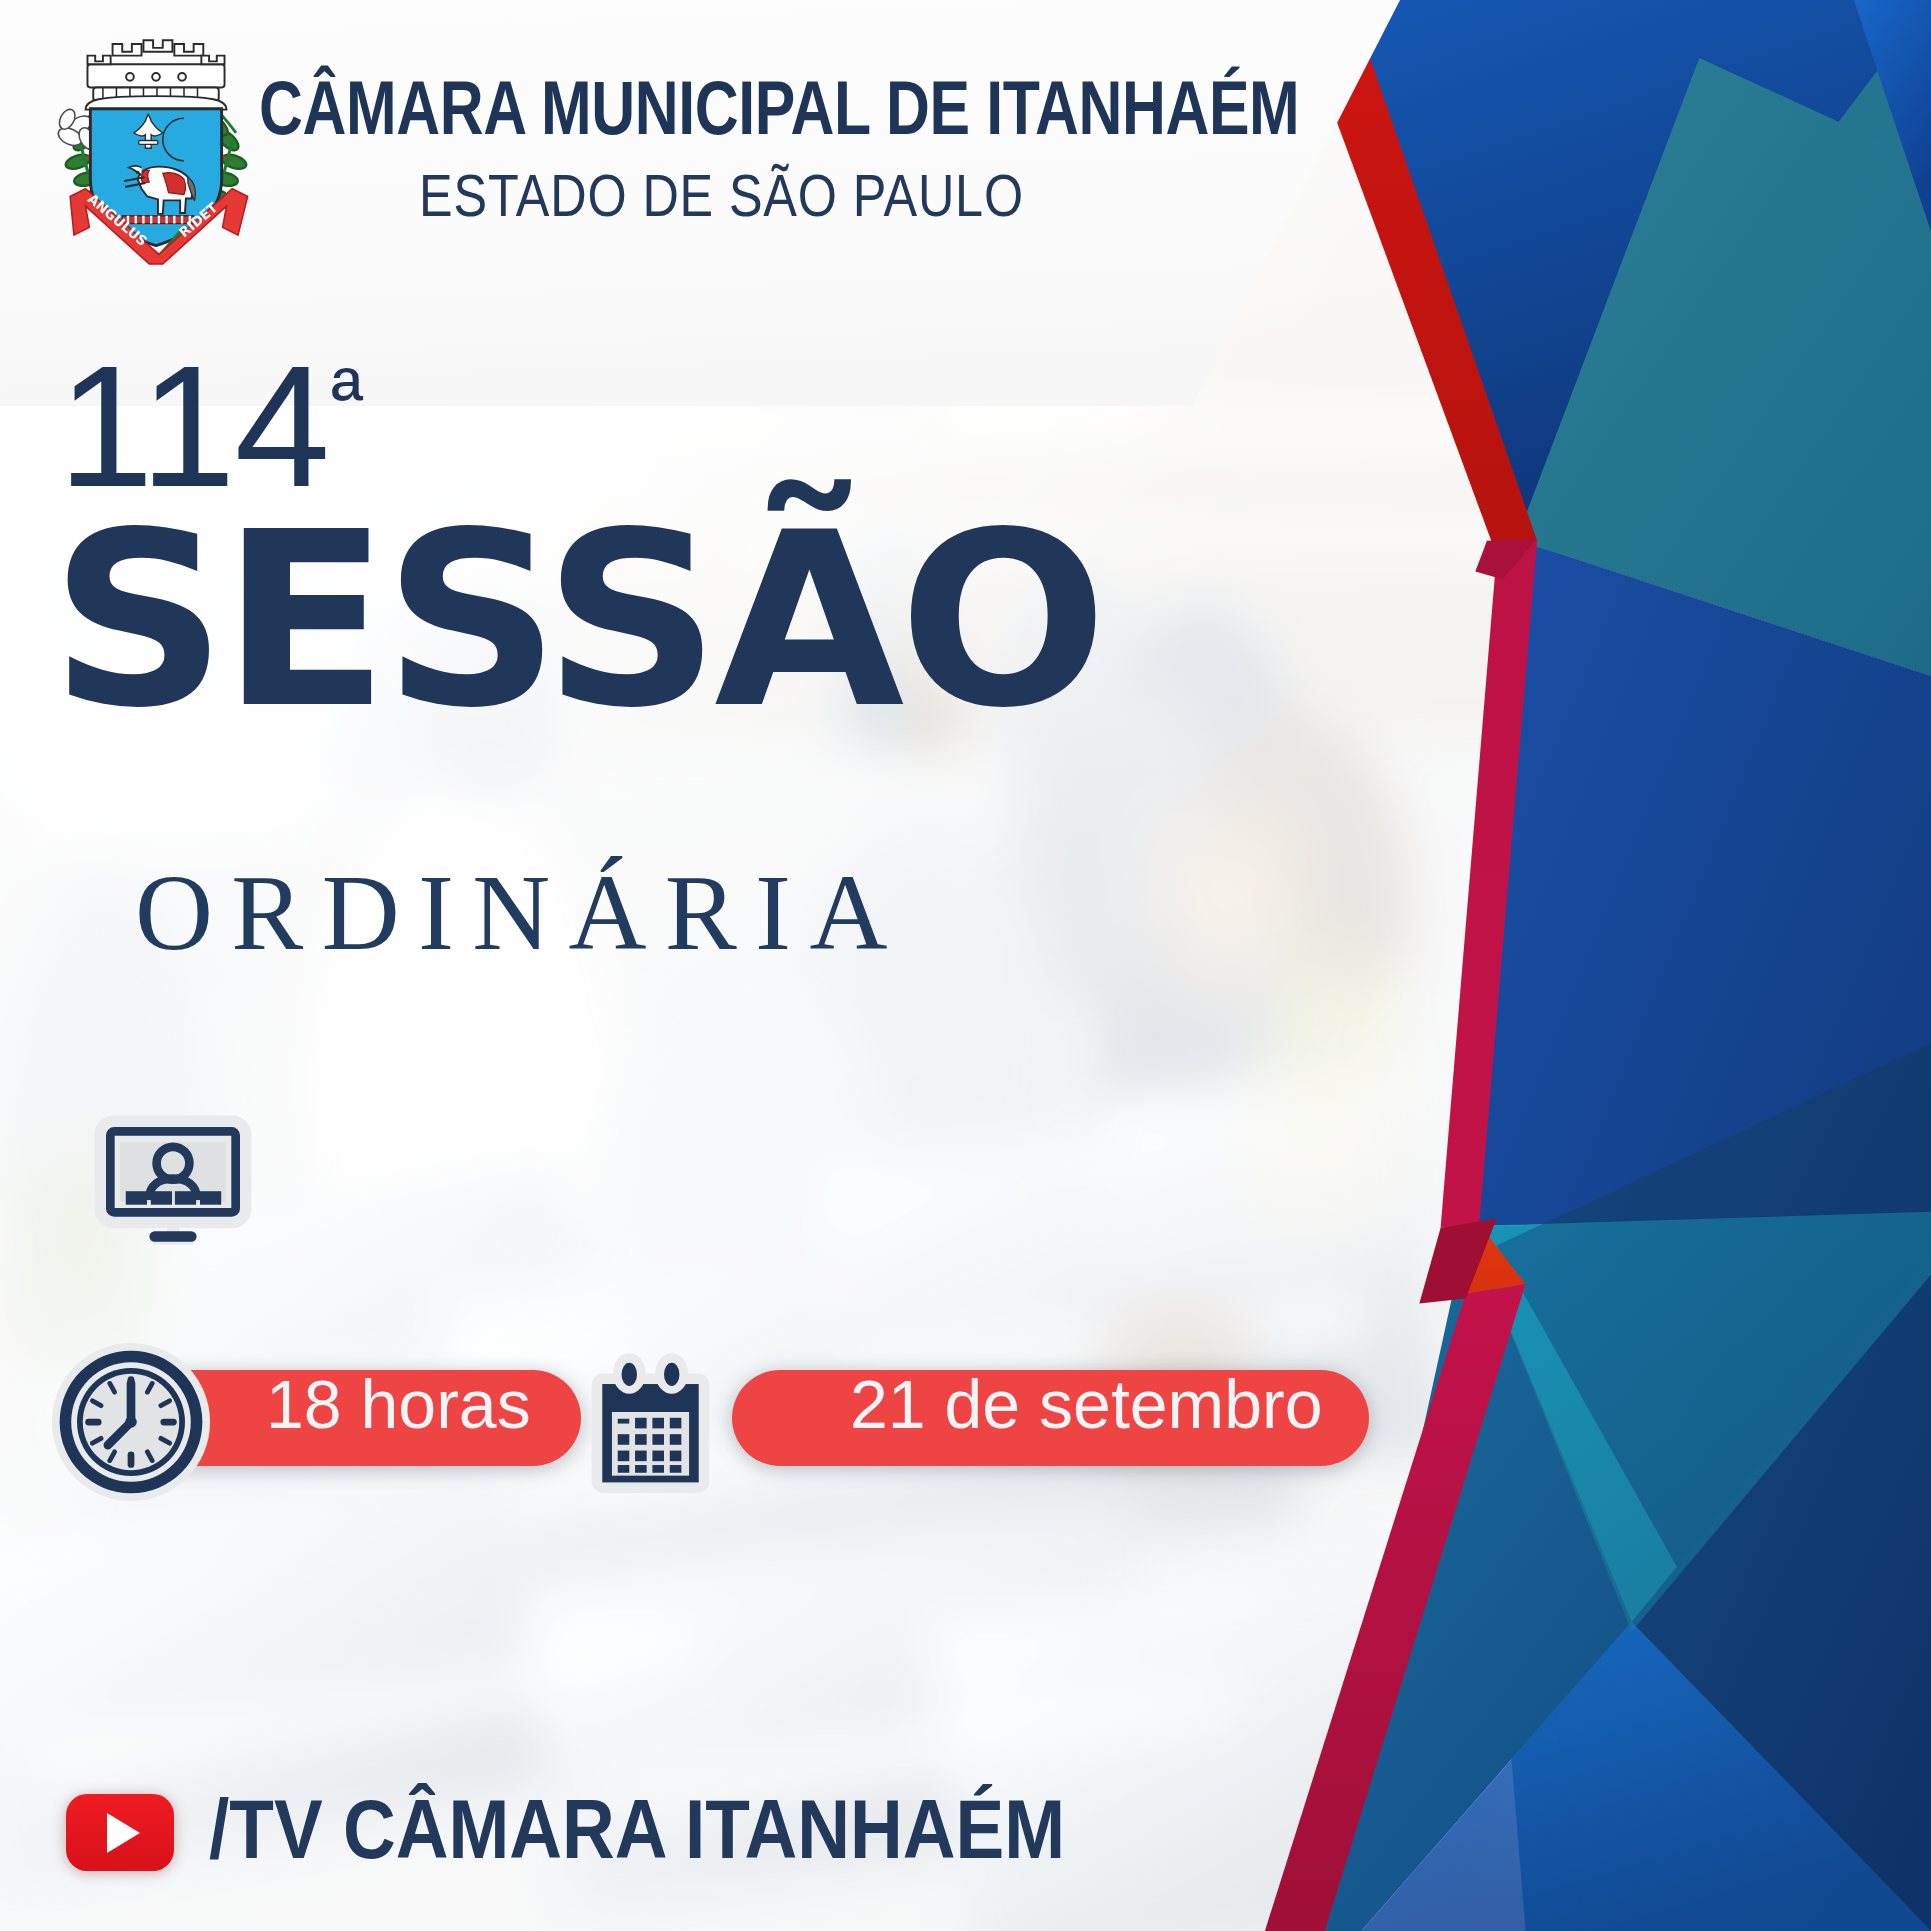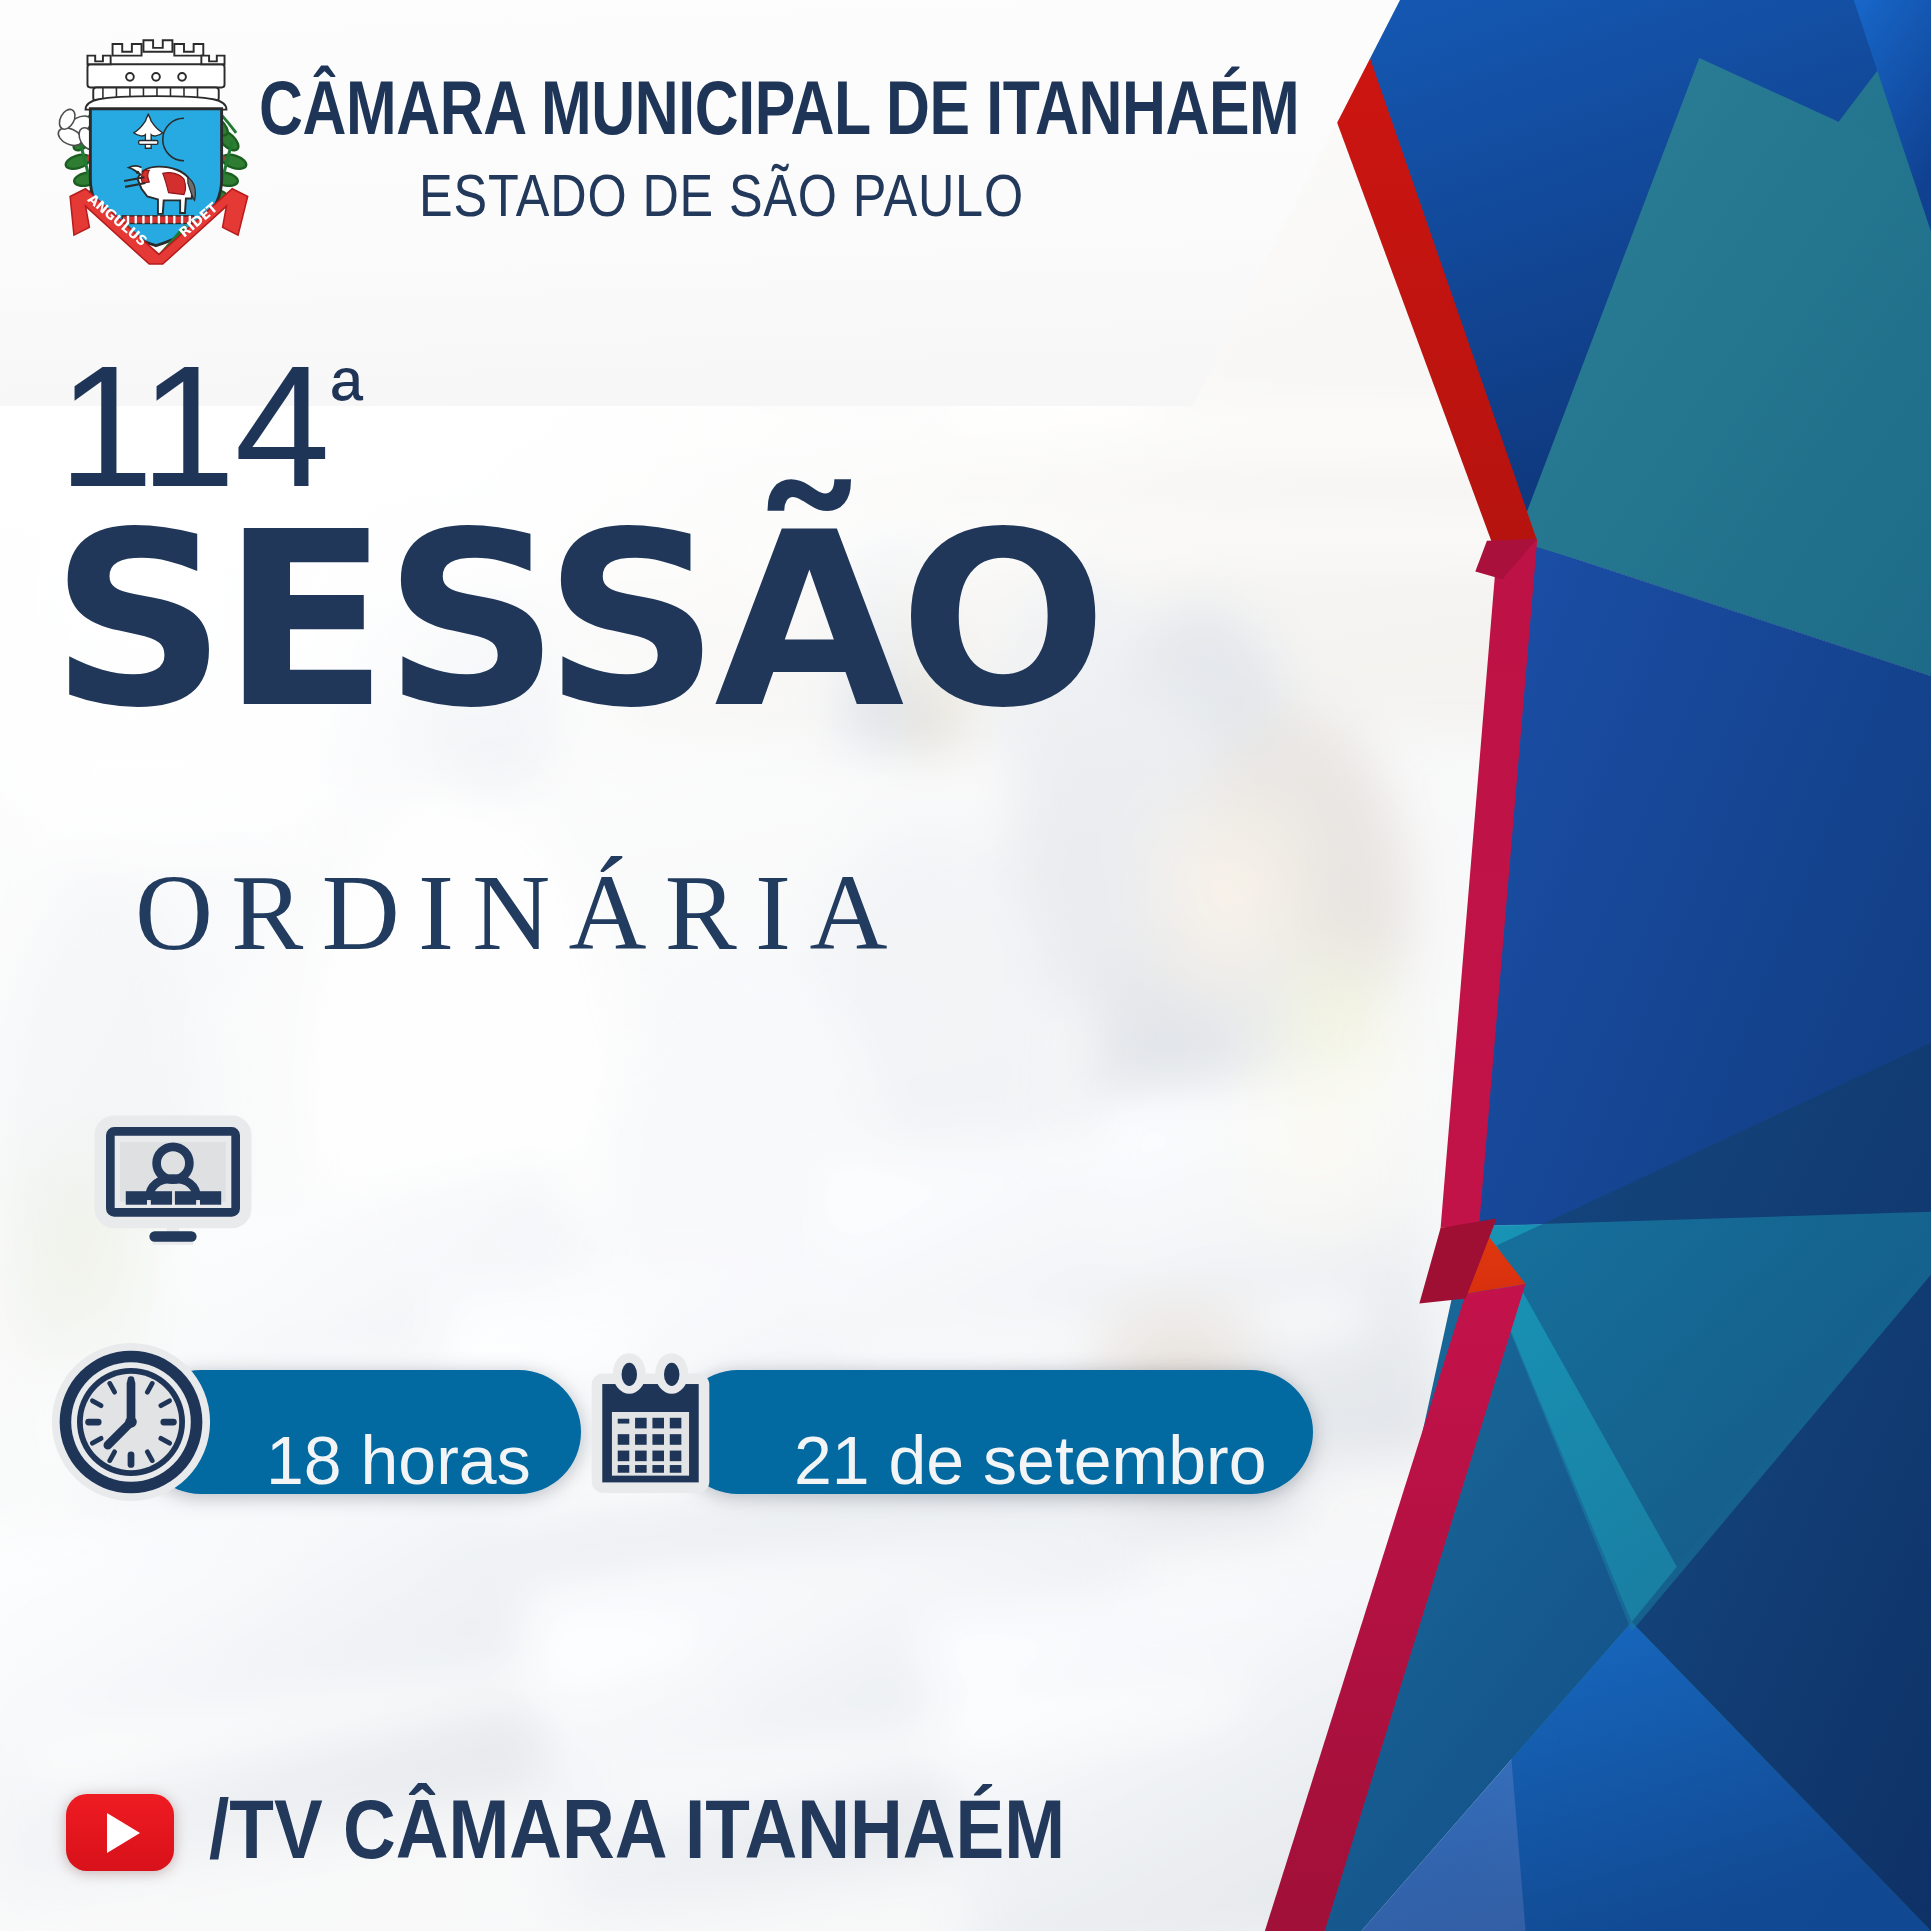--- a/index.html
+++ b/index.html
@@ -207,36 +207,36 @@
     letter-spacing: 18.3px;
     line-height: 1;
     white-space: nowrap;
   }
 
   
   .monitor-icon { position: absolute; left: 93px; top: 1115px; width: 160px; height: 137px; }
 
   .pill {
     position: absolute;
-    display: flex; align-items: flex-end;
-    background: #0369a1;
+    display: flex; align-items: flex-start;
+    background: #ef4444;
     border-radius: 97px;
-    height: 124px;
+    height: 96px;
     filter: drop-shadow(0 3.9px 9.7px rgba(40,50,70,0.30));
   }
   .pill-label {
     color: #f2f4f6;
     font-family: "Liberation Sans", sans-serif;
     font-weight: 300;
     font-size: 68px;
     line-height: 1;
     white-space: nowrap;
   }
   #pill-time { left: 139px; top: 1370px; padding: 0 50px 0 127px; }
-  #pill-date { left: 676px; top: 1370px; padding: 8px 46px 0 118px; }
+  #pill-date { left: 732px; top: 1370px; padding: 0 46px 0 118px; }
 
   .clock-icon { position: absolute; left: 50px; top: 1341px; width: 162px; height: 162px; }
   .cal-icon   { position: absolute; left: 583px; top: 1352px; width: 135px; height: 147px; }
 
   
   .yt-badge {
     position: absolute; left: 66px; top: 1794px;
     width: 108px; height: 77px;
     background: linear-gradient(180deg,#ef1b22,#d8111a);
     border-radius: 21px;

